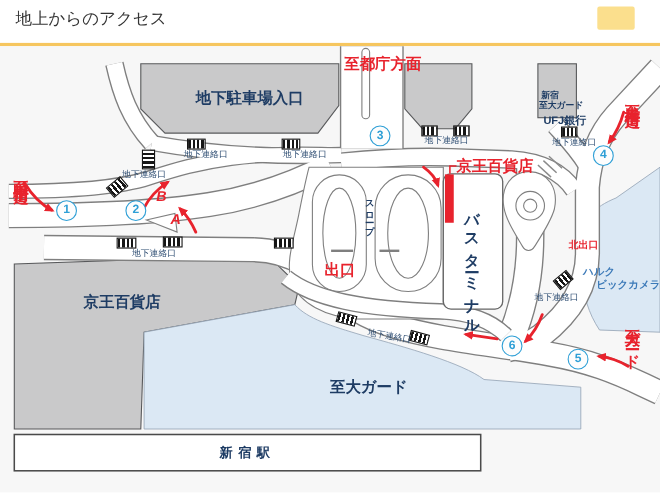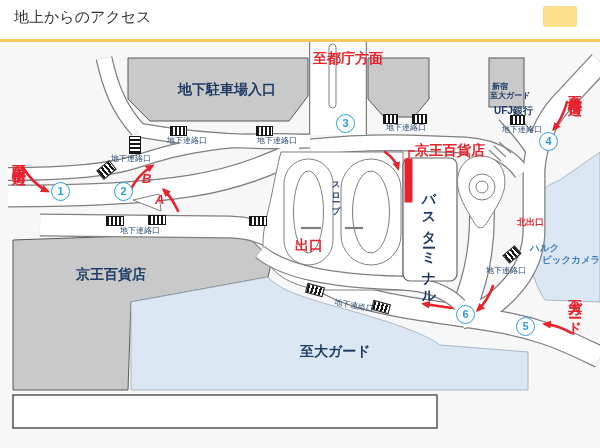--- a/index.html
+++ b/index.html
@@ -143,20 +143,21 @@
 
   <div class="lbl" style="left:178px;top:81px">地下駐車場入口</div>
   <div class="lbl" style="left:492px;top:82px;font-size:8px">新宿</div>
   <div class="lbl" style="left:490px;top:91px;font-size:8px">至大ガード</div>
   <div class="lbl" style="left:494px;top:105px;font-size:10px">UFJ銀行</div>
   <div class="lbl" style="left:76px;top:266px">京王百貨店</div>
   <div class="lbl" style="left:300px;top:343px">至大ガード</div>
   <div class="lbl blue" style="left:530px;top:242px;width:58px">ハルク</div>
   <div class="lbl blue" style="left:542px;top:254px;width:58px">ビックカメラ</div>
   <div class="lbl v" style="left:420px;top:183px;letter-spacing:3px">バスターミナル</div>
+  <div class="lbl" style="left:13px;top:404px;width:424px;text-align:center;font-size:12px;letter-spacing:5px">新宿駅</div>
 
   <div class="lbl red" style="left:415px;top:142px">京王百貨店</div>
   <div class="lbl red" style="left:295px;top:237px">出口</div>
   <div class="lbl red" style="left:517px;top:217px;font-size:9px">北出口</div>
   <div class="lbl v" style="left:331px;top:176px;font-size:8.5px;letter-spacing:1px">スロープ</div>
 
   <div class="lbl sm" style="left:167px;top:136px">地下連絡口</div>
   <div class="lbl sm" style="left:257px;top:136px">地下連絡口</div>
   <div class="lbl sm" style="left:111px;top:154px">地下連絡口</div>
   <div class="lbl sm" style="left:120px;top:226px">地下連絡口</div>

